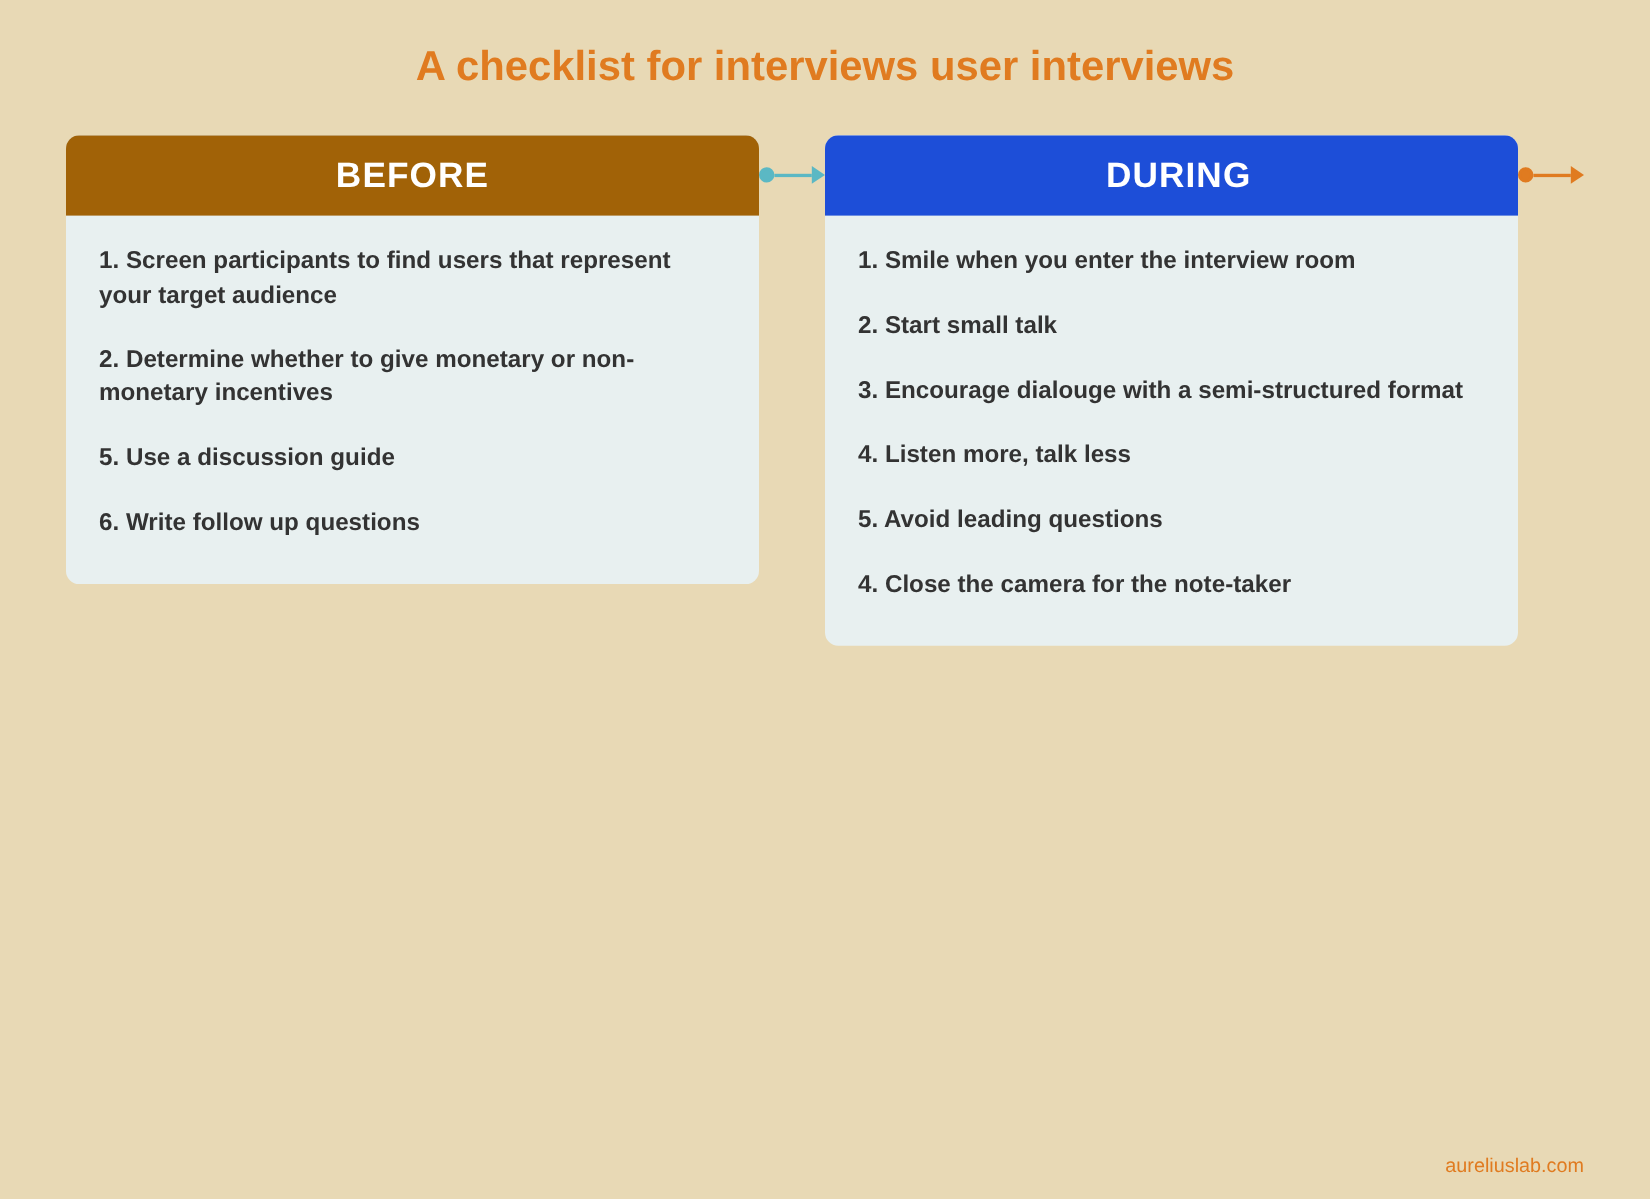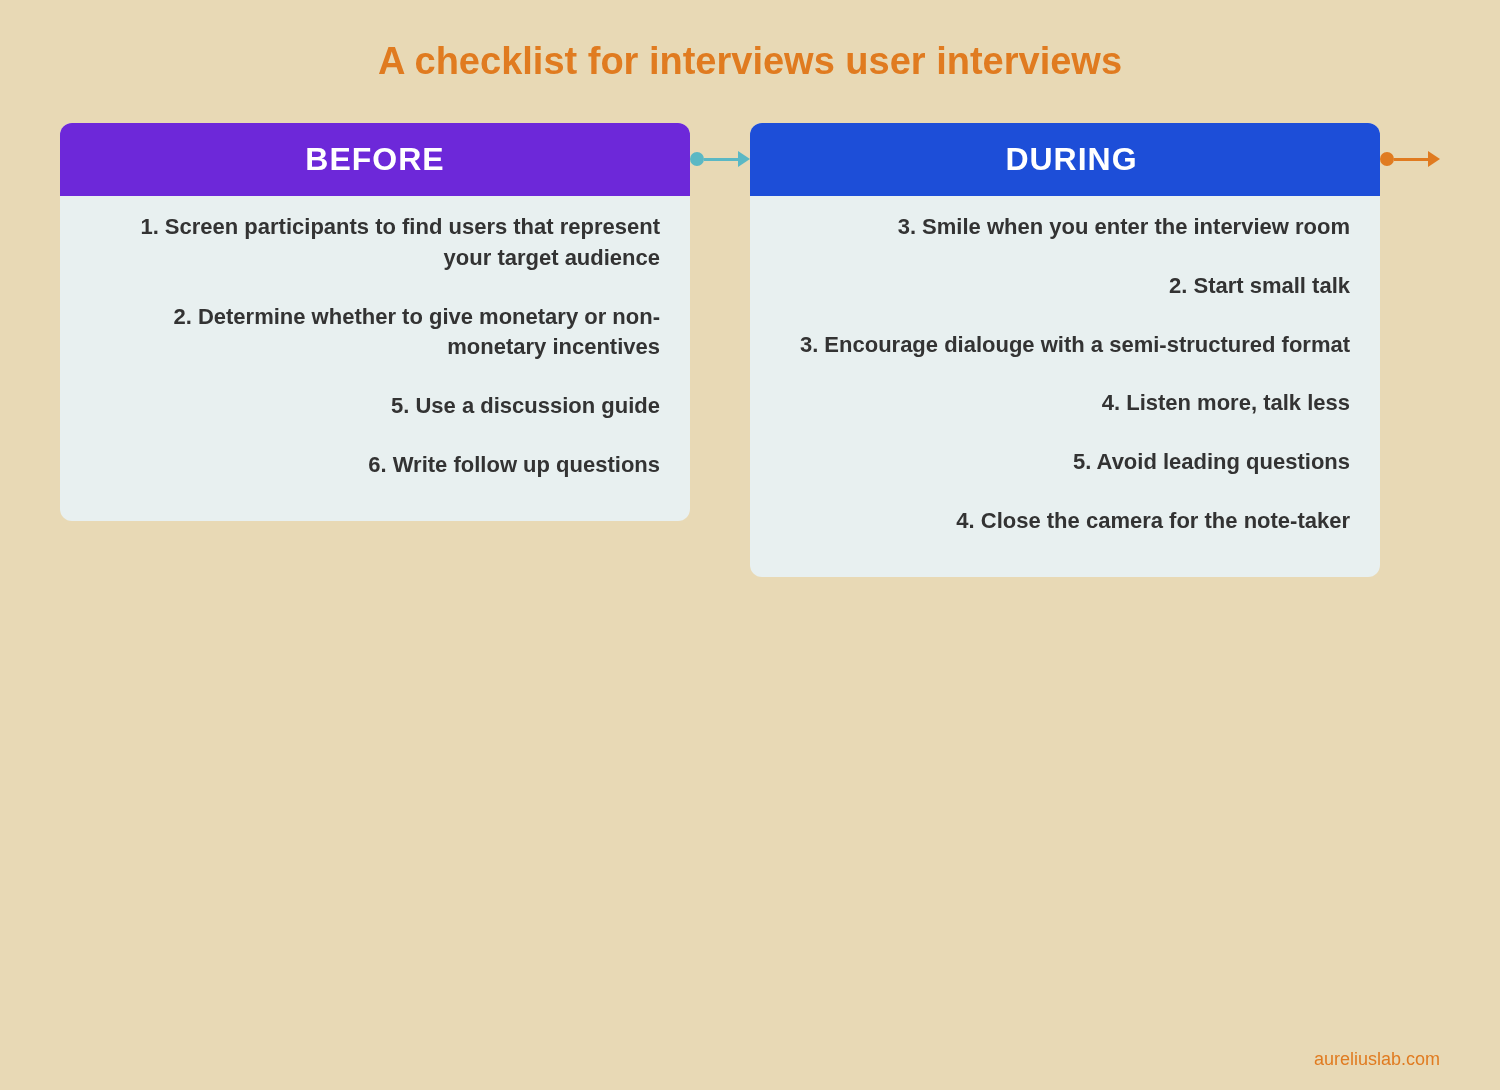--- a/index.html
+++ b/index.html
@@ -37,36 +37,35 @@
     .column-header {
       padding: 18px 20px;
       text-align: center;
       font-size: 32px;
       font-weight: bold;
       color: white;
       letter-spacing: 1px;
     }
 
     .column-header.before {
-      background-color: #6d28d9;
+      background-color: #a16207;
     }
 
     .column-header.during {
       background-color: #1d4ed8;
       padding-left: 33px;
     }
 
     .column-header.after {
       background-color: #5bb8c4;
     }
 
     .column-body {
-      padding: 16px 30px 40px 30px;
+      padding: 26px 30px 40px 30px;
       flex: 1;
-      text-align: right;
     }
 
     .column-item {
       font-size: 22px;
       font-weight: bold;
       color: #333;
       margin-bottom: 28px;
       line-height: 1.4;
     }
 
@@ -167,21 +166,21 @@
       <div class="dot"></div>
       <div class="line"></div>
       <div class="arrow"></div>
     </div>
   </div>
 
   <div class="col-wrap">
     <div class="column">
       <div class="column-header during">DURING</div>
       <div class="column-body">
-        <div class="column-item">3. Smile when you enter the interview room</div>
+        <div class="column-item">1. Smile when you enter the interview room</div>
         <div class="column-item">2. Start small talk</div>
         <div class="column-item">3. Encourage dialouge with a semi-structured format</div>
         <div class="column-item">4. Listen more, talk less</div>
         <div class="column-item">5. Avoid leading questions</div>
         <div class="column-item">4. Close the camera for the note-taker</div>
       </div>
     </div>
   </div>
 
   <div class="gap-connector">

